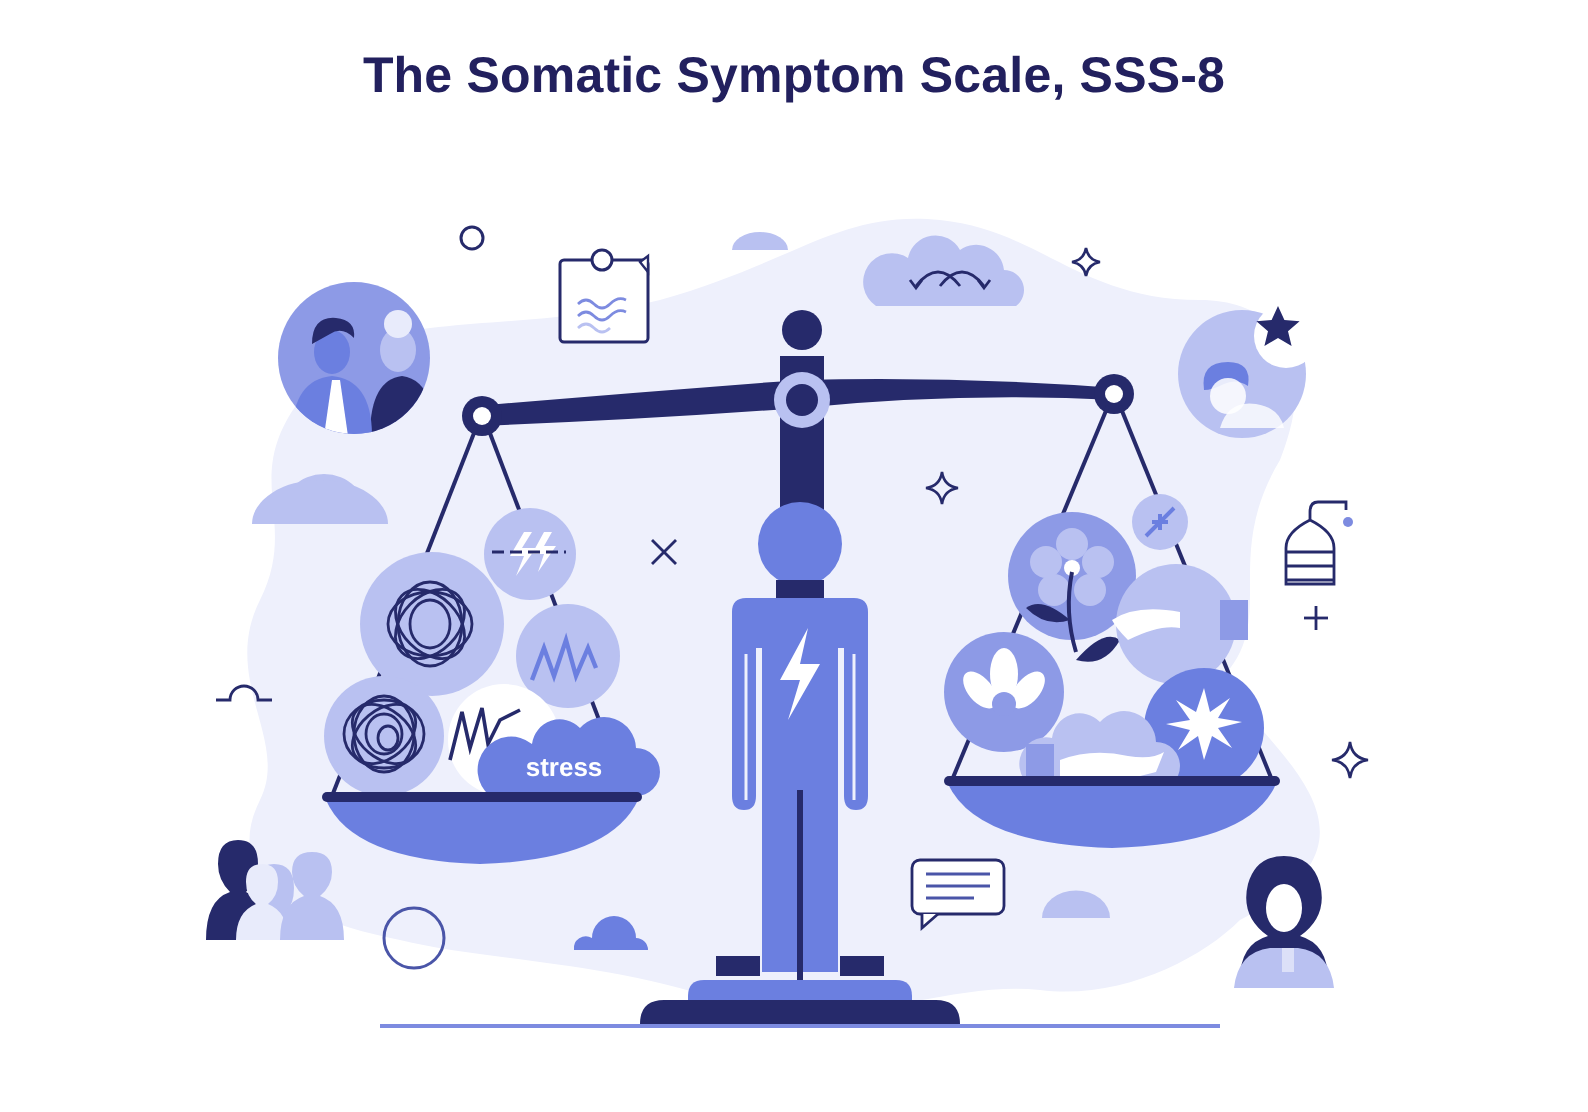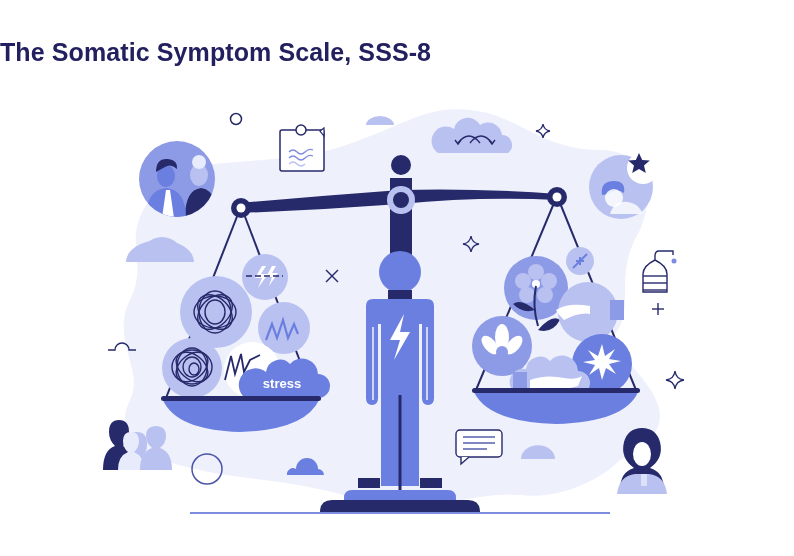--- a/index.html
+++ b/index.html
@@ -1,18 +1,18 @@
 <!DOCTYPE html>
 <html><head>
 <meta charset="utf-8">
 <style>
   html, body { margin: 0; padding: 0; background: #ffffff; }
   body { width: 794px; height: 556px; overflow: hidden; position: relative; font-family: "Liberation Sans", sans-serif; }
   .title {
-    position: absolute; left: 0; top: 38px; width: 794px; text-align: left;
+    position: absolute; left: 0; top: 24px; width: 794px; text-align: center;
     font-family: "Liberation Sans", sans-serif; font-weight: bold; font-size: 25px;
     color: #22205e; letter-spacing: 0.1px;
   }
   svg.art { position: absolute; left: 0; top: 0; }
   .stress-label { font-family: "Liberation Sans", sans-serif; font-weight: bold; font-size: 13px; fill: #ffffff; }
 </style>
 </head>
 <body>
 
 <div class="title">The Somatic Symptom Scale, SSS-8</div>

